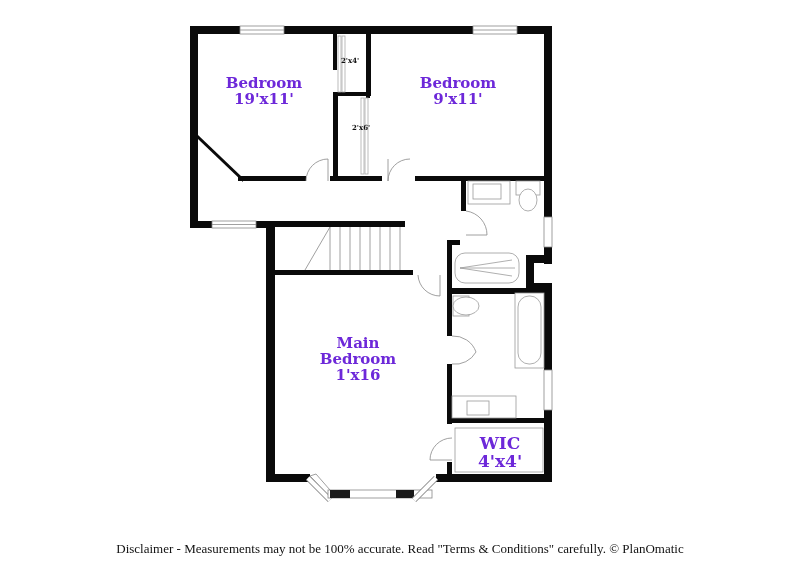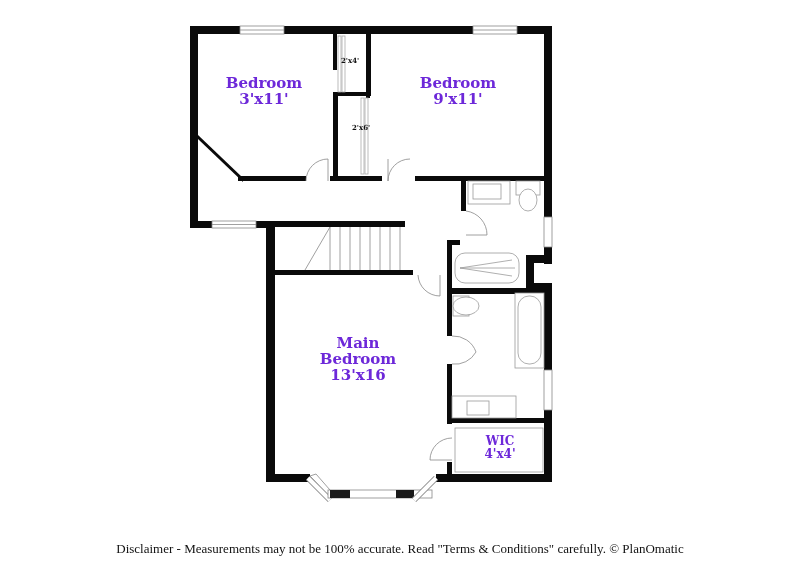--- a/index.html
+++ b/index.html
@@ -139,35 +139,35 @@
     <rect x="515" y="293" width="29" height="75"></rect>
     <rect x="518" y="296" width="23" height="68" rx="11"></rect>
     <rect x="452" y="396" width="64" height="22"></rect>
     <rect x="467" y="401" width="22" height="14"></rect>
     <rect x="455" y="428" width="88" height="44"></rect>
   </g>
 </svg>
 
 <div class="room-label" style="left:214px; top:76px; width:100px; font-size:15px;">
   <span>Bedroom</span>
-  <span>3'x11'</span>
+  <span>19'x11'</span>
 </div>
 
 <div class="room-label" style="left:408px; top:76px; width:100px; font-size:15px;">
   <span>Bedroom</span>
   <span>9'x11'</span>
 </div>
 
 <div class="room-label" style="left:308px; top:336px; width:100px; font-size:15px;">
   <span>Main</span>
   <span>Bedroom</span>
-  <span>13'x16</span>
+  <span>1'x16</span>
 </div>
 
-<div class="room-label" style="left:470px; top:435px; width:60px; font-size:12px;">
+<div class="room-label" style="left:470px; top:435px; width:60px; font-size:17px;">
   <span>WIC</span>
   <span>4'x4'</span>
 </div>
 
 <div class="small-label" style="left:341px; top:56px;text-align:center;">2'x4'</div>
 <div class="small-label" style="left:352px; top:123px;text-align:right;">2'x6'</div>
 
 <div class="disclaimer">Disclaimer - Measurements may not be 100% accurate. Read "Terms &amp; Conditions" carefully. © PlanOmatic</div>
 
 </body></html>

